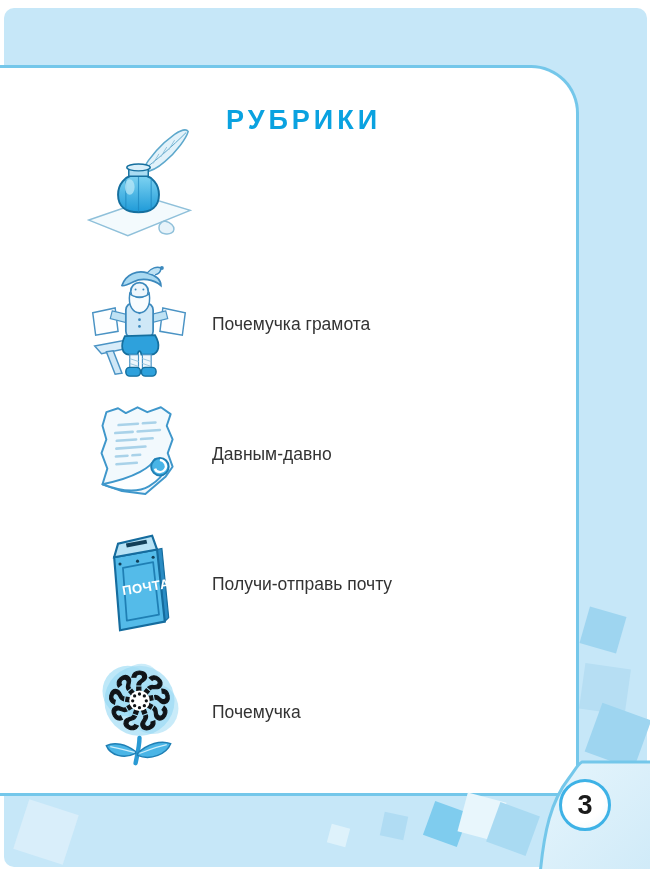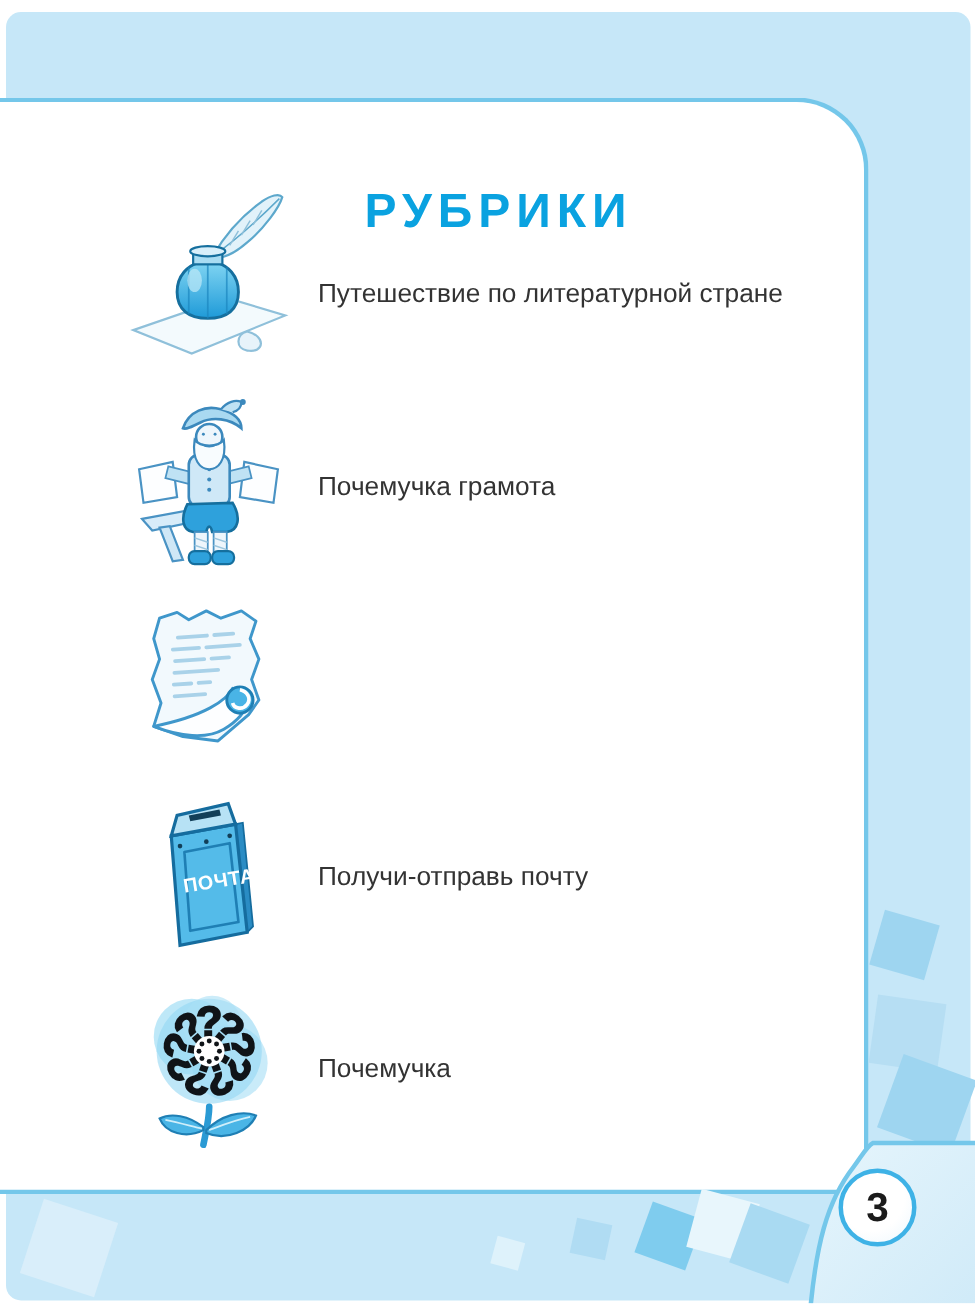--- a/index.html
+++ b/index.html
@@ -10,22 +10,22 @@
   .page-bg{
     position:absolute;left:4px;top:8px;right:3px;bottom:2px;
     background:#c6e7f8;border-radius:10px;
   }
   .panel{
     position:absolute;left:0;top:65px;width:579px;height:731px;
     background:#ffffff;border:3px solid #74c7ea;border-left:none;
     border-radius:0 48px 0 0;box-sizing:border-box;
   }
   .title{
-    position:absolute;left:226px;top:105px;margin:17px;
-    font-size:32px;font-weight:800;letter-spacing:4px;color:#0aa2e0;
+    position:absolute;left:226px;top:105px;margin:0;
+    font-size:27px;font-weight:800;letter-spacing:4px;color:#0aa2e0;
   }
   .rubric-row{
     position:absolute;left:0;width:580px;height:132px;
     display:flex;align-items:center;
   }
   .icon-box{
     flex:none;width:118px;height:126px;margin-left:80px;
     display:flex;align-items:center;justify-content:center;
   }
   .icon-box.lift{margin-top:-22px;}
@@ -69,21 +69,20 @@
         <path d="M60 46 C68 32 80 18 94 8 C100 4 106 2 108 5 C106 12 96 26 84 36 C76 43 68 48 60 46 Z" fill="#e2f2fa" stroke="#5da8cc" stroke-width="1.5"></path>
         <path d="M61 45 C74 36 92 20 106 6" stroke="#5da8cc" stroke-width="1" fill="none"></path>
         <path d="M72 38 L78 28 M80 31 L86 21 M88 24 L94 14" stroke="#8fc0da" stroke-width="1" fill="none"></path>
         <path d="M36 70 C36 58 44 52 50 50 L64 50 C70 52 78 58 78 70 C78 82 70 88 57 88 C44 88 36 82 36 70 Z" fill="url(#inkG)" stroke="#156f9e" stroke-width="2"></path>
         <path d="M44 53 L44 85 M57 50 L57 88 M70 53 L70 85" stroke="#1b86bf" stroke-width="1.2" fill="none" opacity="0.7"></path>
         <ellipse cx="48" cy="62" rx="5" ry="8" fill="#bfe9f8" opacity="0.7"></ellipse>
         <rect x="47" y="42" width="20" height="9" fill="#a9dcf2" stroke="#156f9e" stroke-width="1.5"></rect>
         <ellipse cx="57" cy="42" rx="12" ry="3.5" fill="#d8effa" stroke="#156f9e" stroke-width="1.5"></ellipse>
       </svg>
     </div>
-    <div class="rubric-label">Путешествие по литературной стране</div>
   </div>
 
   <div class="rubric-row" style="top:259px">
     <div class="icon-box">
       <svg width="112" height="124" viewBox="0 0 115 125">
         <polygon points="12,84 50,77 57,84 19,92" fill="#d8ecf9" stroke="#4a93c4" stroke-width="1.5"></polygon>
         <polygon points="24,90 31,89 40,112 33,113" fill="#cfe7f6" stroke="#4a93c4" stroke-width="1.5"></polygon>
         <polygon points="10,50 33,45 36,69 13,73" fill="#fdfeff" stroke="#4a93c4" stroke-width="1.5"></polygon>
         <polygon points="82,45 105,50 102,73 79,69" fill="#fdfeff" stroke="#4a93c4" stroke-width="1.5"></polygon>
         <polygon points="30,48 46,52 44,60 28,56" fill="#bfe2f4" stroke="#4a93c4" stroke-width="1.2"></polygon>
@@ -121,20 +120,21 @@
           <path d="M35 44 H55 M60 44 H72"></path>
           <path d="M34 52 H64"></path>
           <path d="M33 60 H45 M50 60 H58"></path>
           <path d="M33 68 H54"></path>
         </g>
         <path d="M20 90 C38 97 56 99 68 92 C78 86 83 80 84 73 L74 64 C70 72 55 83 20 90 Z" fill="#fdfeff" stroke="#3f97cb" stroke-width="2" stroke-linejoin="round"></path>
         <circle cx="79" cy="72" r="9" fill="#49b4e6" stroke="#1f7fb4" stroke-width="2"></circle>
         <path d="M79 65 C84 66 87 71 84 75 C81 79 75 78 74 74" fill="none" stroke="#ffffff" stroke-width="2.5"></path>
       </svg>
     </div>
+    <div class="rubric-label">Давным-давно</div>
   </div>
 
   <div class="rubric-row" style="top:519px">
     <div class="icon-box">
       <svg width="112" height="124" viewBox="0 0 115 125">
         <polygon points="76,26 84,100 88,96 81,25" fill="#2a8cc4" stroke="#156c9e" stroke-width="1.2"></polygon>
         <polygon points="32,34 76,26 84,100 38,109" fill="#54bbe9" stroke="#156c9e" stroke-width="2.2"></polygon>
         <polygon points="32,34 76,26 71,12 36,20" fill="#b7e2f5" stroke="#156c9e" stroke-width="2.2"></polygon>
         <polygon points="44,20 65,16 66,20 45,24" fill="#123f58"></polygon>
         <polygon points="41,45 72,39 78,93 45,99" fill="none" stroke="#1f7fb4" stroke-width="1.8" stroke-linejoin="round"></polygon>

